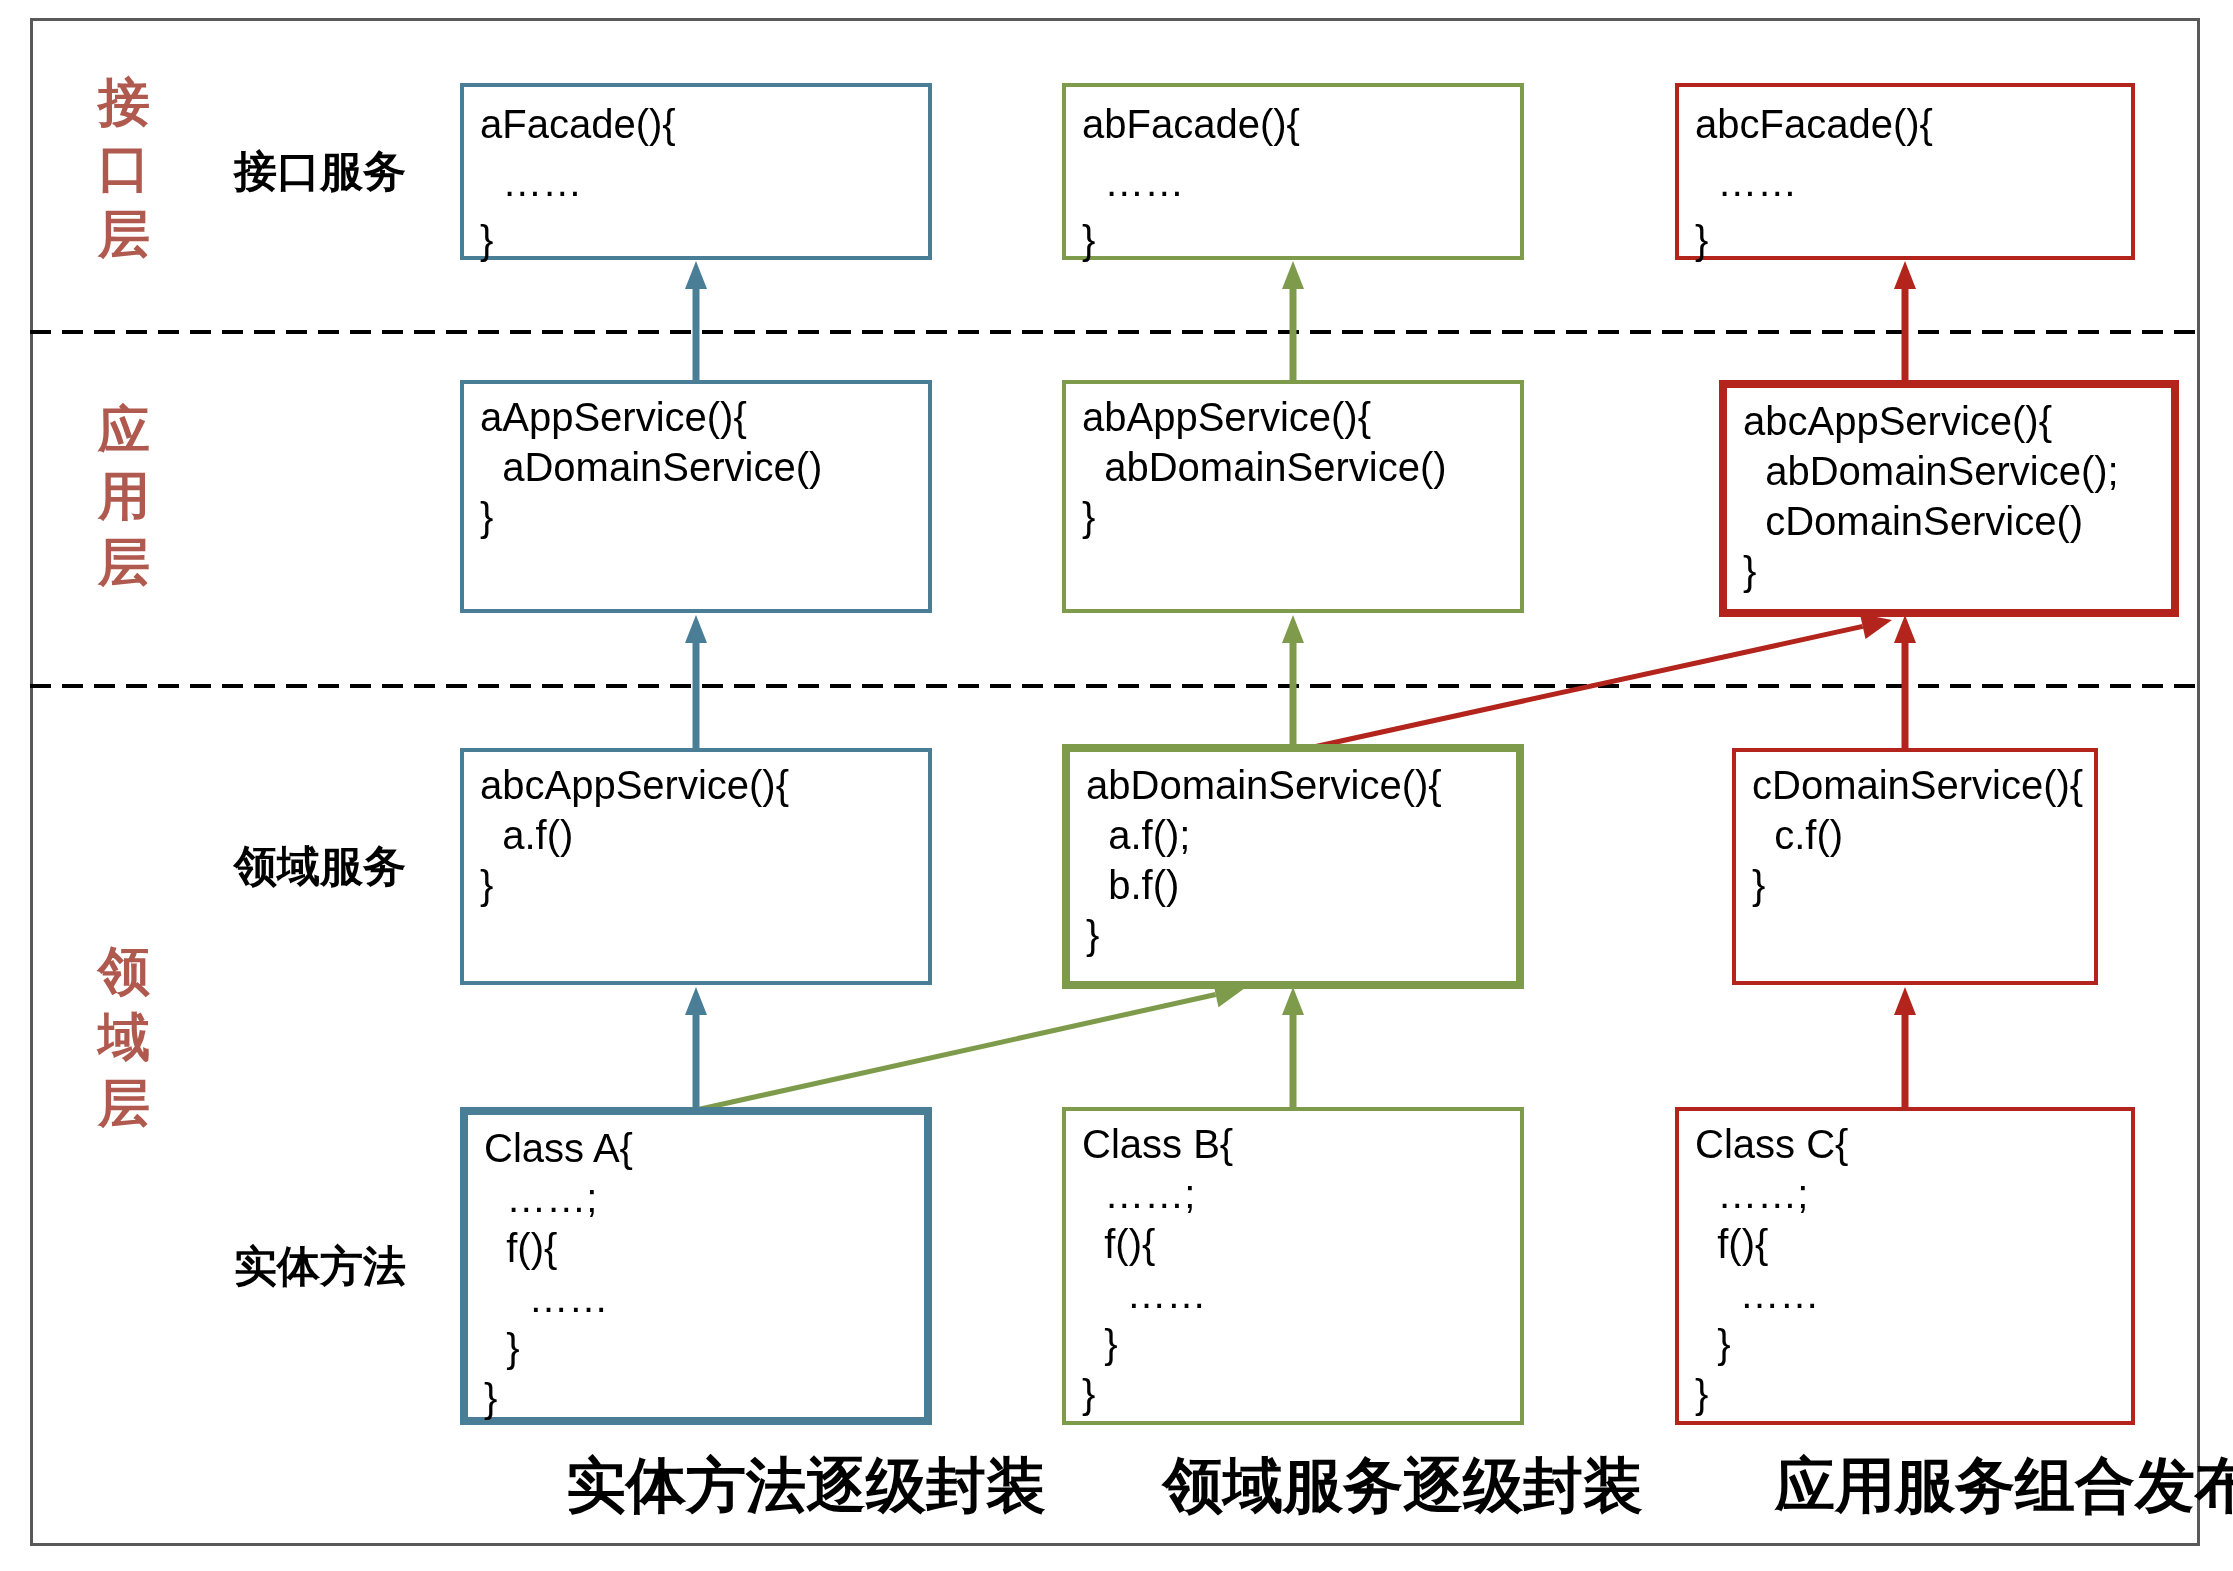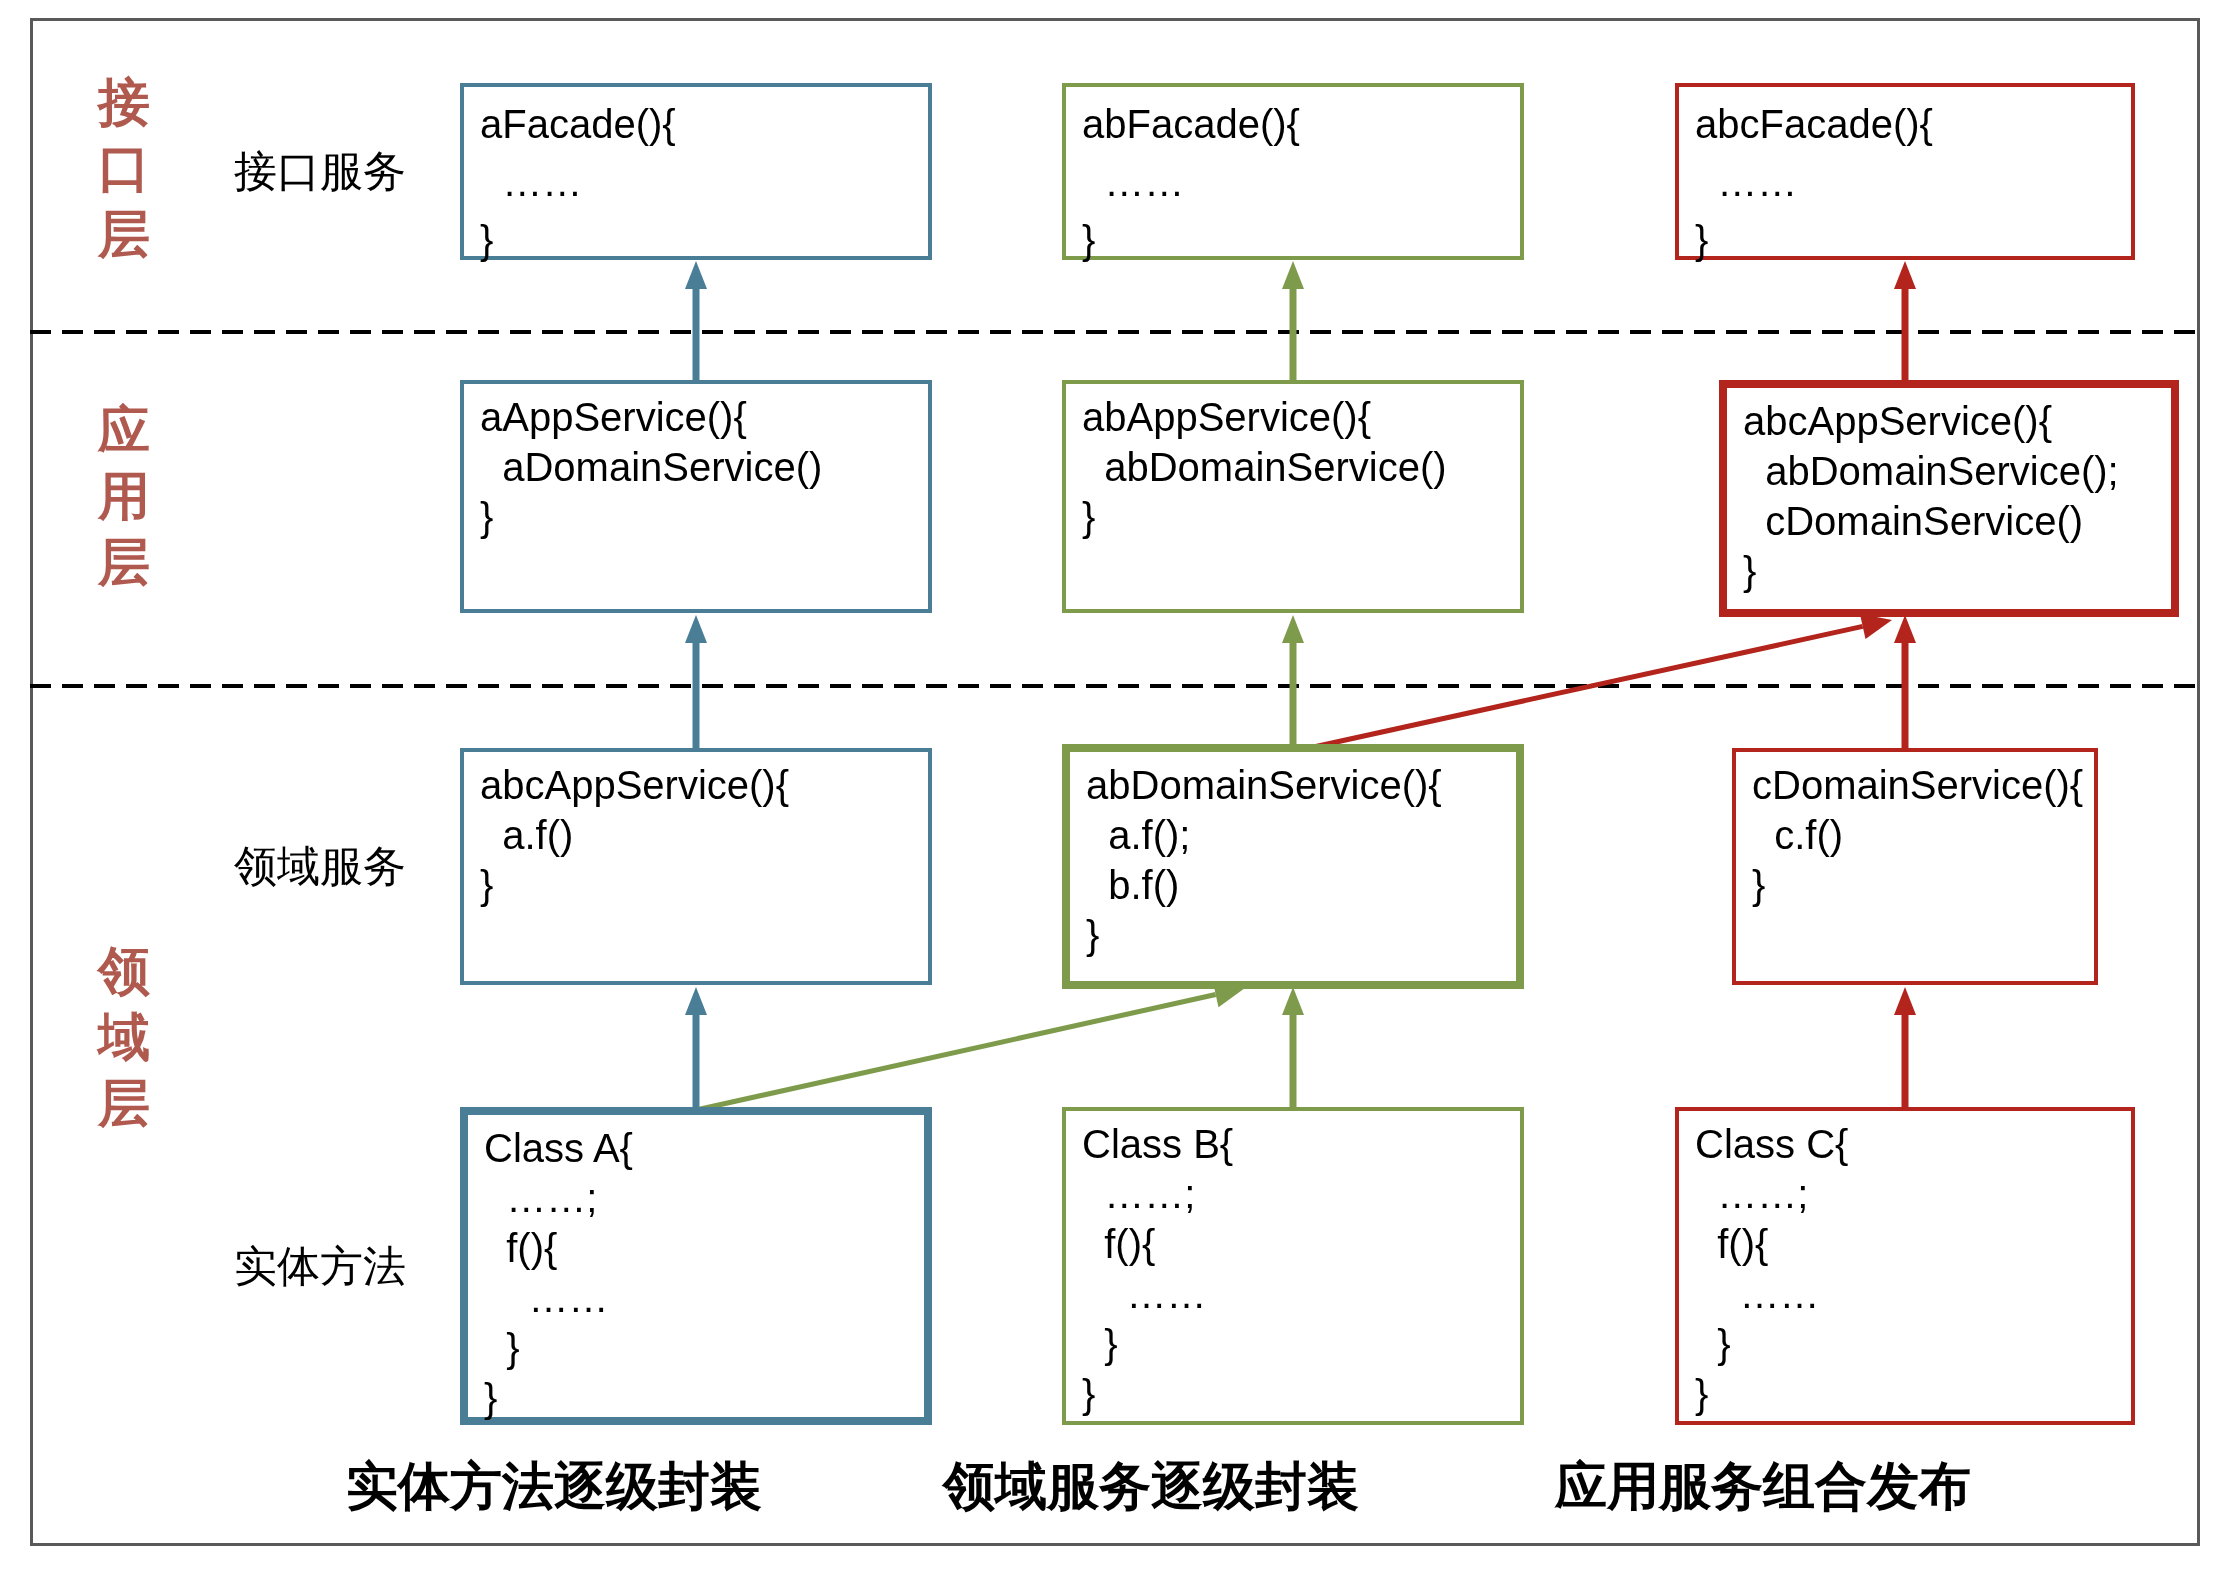--- a/index.html
+++ b/index.html
@@ -29,41 +29,41 @@
     width:120px;text-align:center;
     color:var(--layer_label);
     font-size:52px;font-weight:bold;
     line-height:66px;white-space:pre;
   }
   .row-label{
     position:absolute;z-index:2;
     width:300px;height:52px;left:170px;
     text-align:center;
     color:var(--text);
-    font-size:43px;font-weight:normal;line-height:52px;
+    font-size:43px;font-weight:bold;line-height:52px;
   }
   .box{
     position:absolute;z-index:2;
     background:#ffffff;box-sizing:border-box;
     color:var(--text);
     font-size:40px;line-height:50px;
     padding:8px 16px;white-space:pre;
   }
   .box.facade{line-height:58px;}
   .b-teal{border:4px solid var(--teal);}
   .b-green{border:4px solid var(--green);}
   .b-red{border:4px solid var(--red);}
   .b-teal.thick{border-width:8px;}
   .b-green.thick{border-width:8px;}
   .b-red.thick{border-width:8px;margin-left:44px;}
   .caption{
     position:absolute;z-index:2;
-    width:700px;text-align:left;
+    width:700px;text-align:right;
     color:var(--text);
-    font-size:52px;font-weight:bold;line-height:52px;
+    font-size:60px;font-weight:bold;line-height:52px;
     top:1460px;
   }
 </style>
 </head>
 <body>
 
 <div class="stage">
 
   <div class="frame"></div>
 

